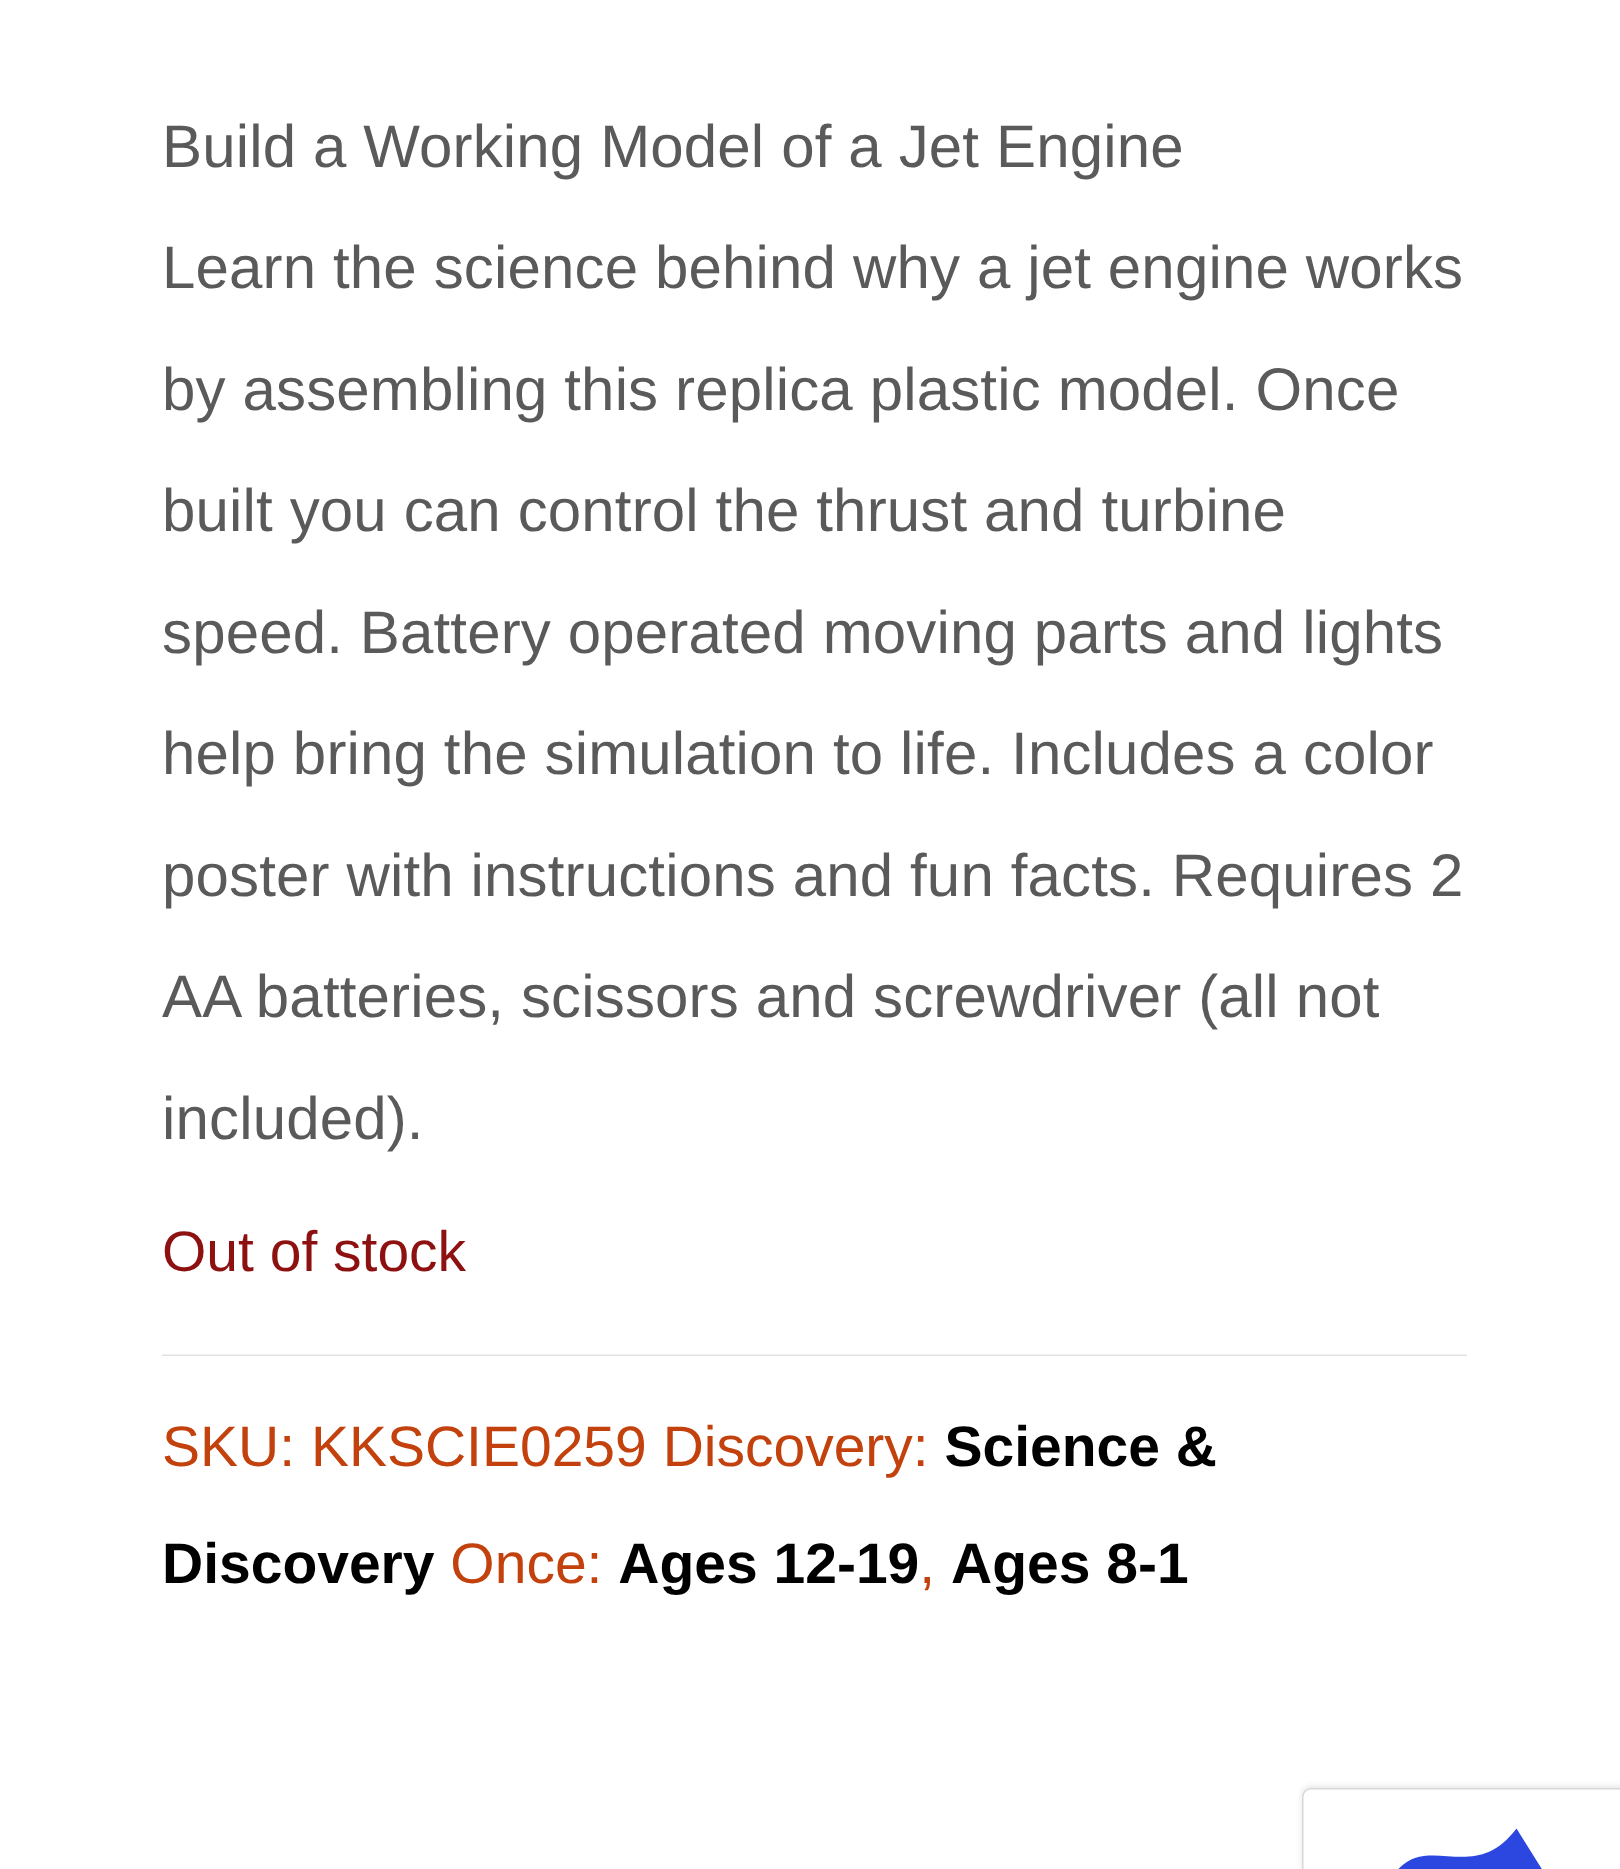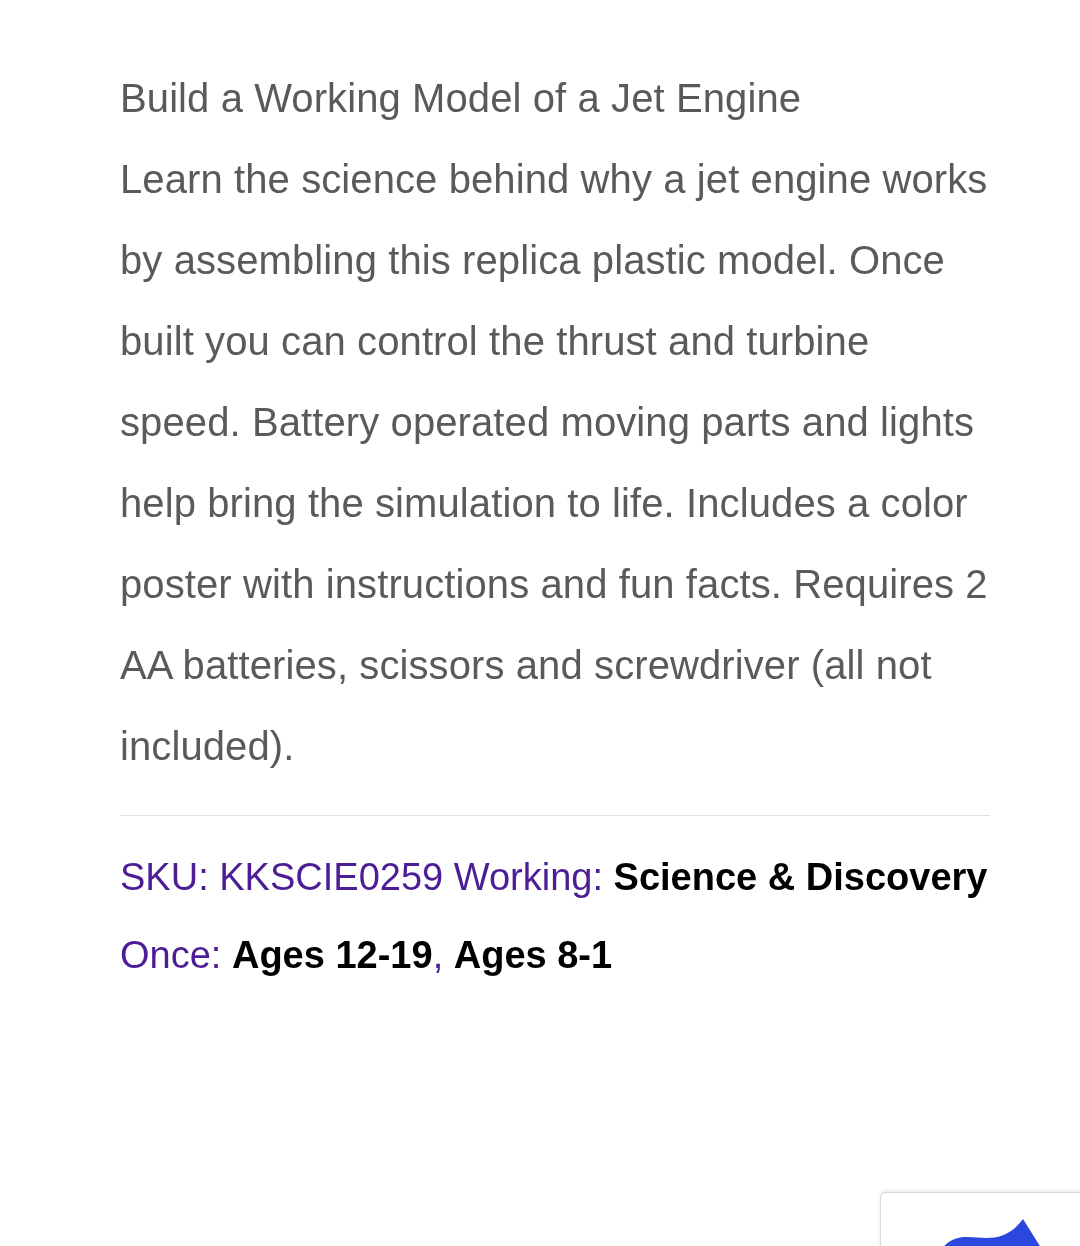--- a/index.html
+++ b/index.html
@@ -11,21 +11,21 @@
     width: 1080px;
     height: 1246px;
     font-family: "Liberation Sans", sans-serif;
     -webkit-font-smoothing: antialiased;
     overflow: hidden;
     position: relative;
   }
 
   .page {
     position: absolute;
-    left: 12px;
+    left: 0;
     top: 0;
     width: 992px;
     height: 1246px;
     background: #ffffff;
   }
 
   .content {
     position: absolute;
     left: 108px;
     top: 58px;
@@ -68,21 +68,21 @@
   }
 
   .meta a,
   .meta .link {
     color: #000000;
     text-decoration: none;
     font-weight: bold;
   }
 
   .meta .label {
-    color: #4c1d95;
+    color: #c2410c;
   }
 
   
   .floating-widget {
     position: absolute;
     left: 868px;
     top: 1192px;
     width: 230px;
     height: 90px;
     background: #ffffff;
@@ -104,27 +104,28 @@
 
 <div class="page">
 
   <div class="content">
 
     <div class="product-description">
       <span class="product-title">Build a Working Model of a Jet Engine</span>
       <span>Learn the science behind why a jet engine works by assembling this replica plastic model. Once built you can control the thrust and turbine speed. Battery operated moving parts and lights help bring the simulation to life. Includes a color poster with instructions and fun facts. Requires 2 AA batteries, scissors and screwdriver (all not included).</span>
     </div>
 
+    <div class="stock-status">Out of stock</div>
 
     <div class="divider"></div>
 
     <div class="meta">
       <span class="label">SKU:</span>
       <span class="label">KKSCIE0259</span>
-      <span class="label">Working:</span>
+      <span class="label">Discovery:</span>
       <span class="link">Science &amp; Discovery</span>
       <span class="label">Once:</span>
       <span class="link">Ages 12-19</span><span class="label">,</span>
       <span class="link">Ages 8-1</span>
     </div>
 
   </div>
 
   <div class="floating-widget">
     <svg class="flag" viewBox="0 0 120 60">

